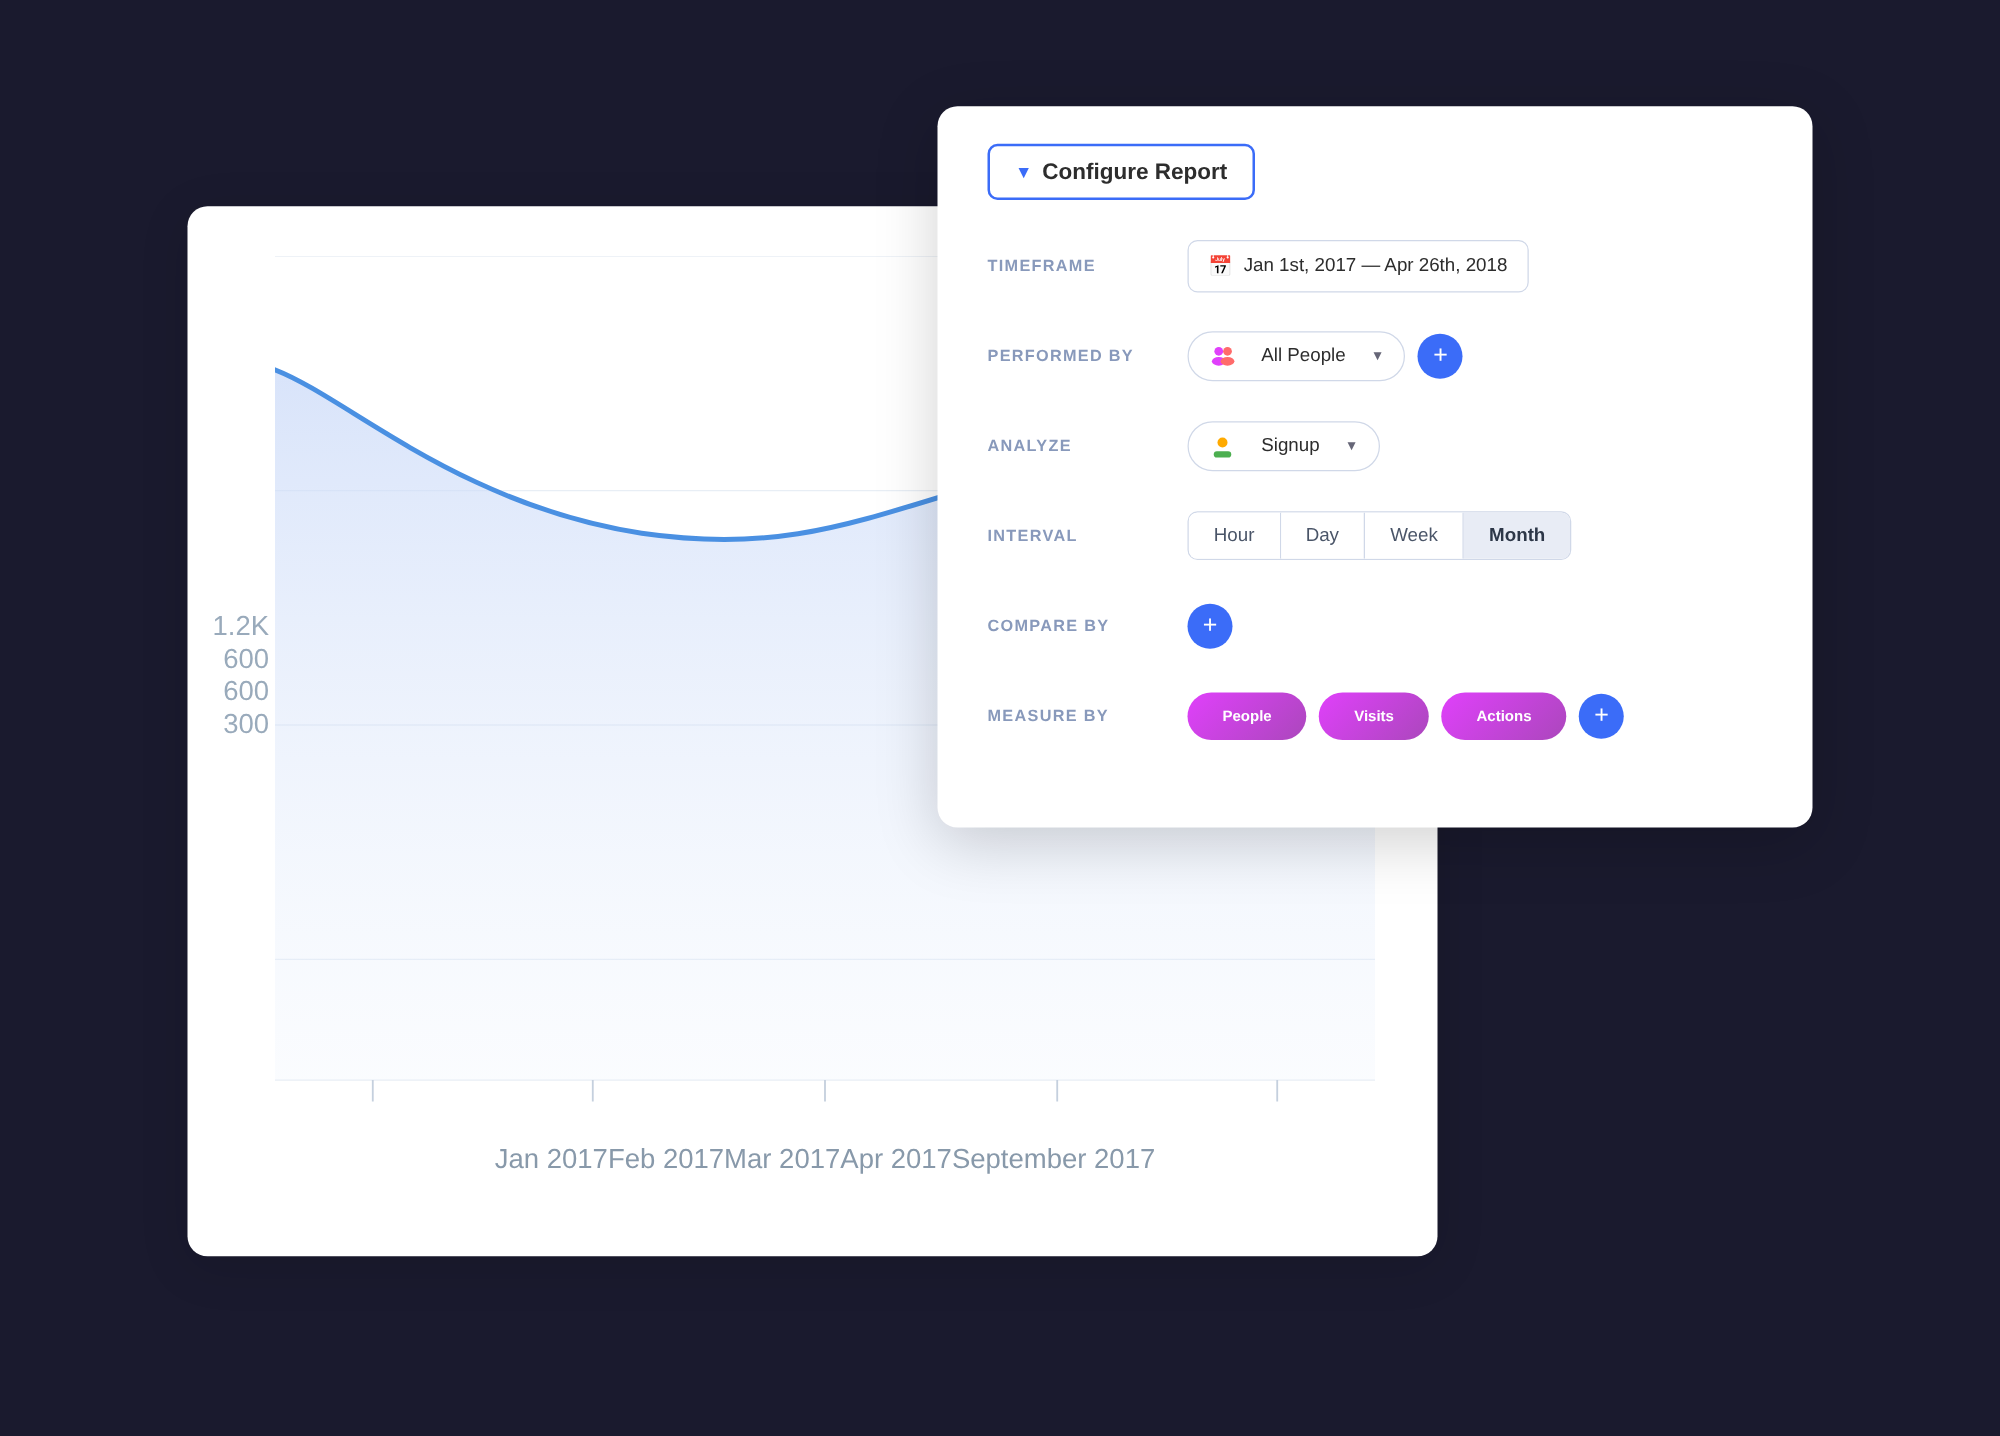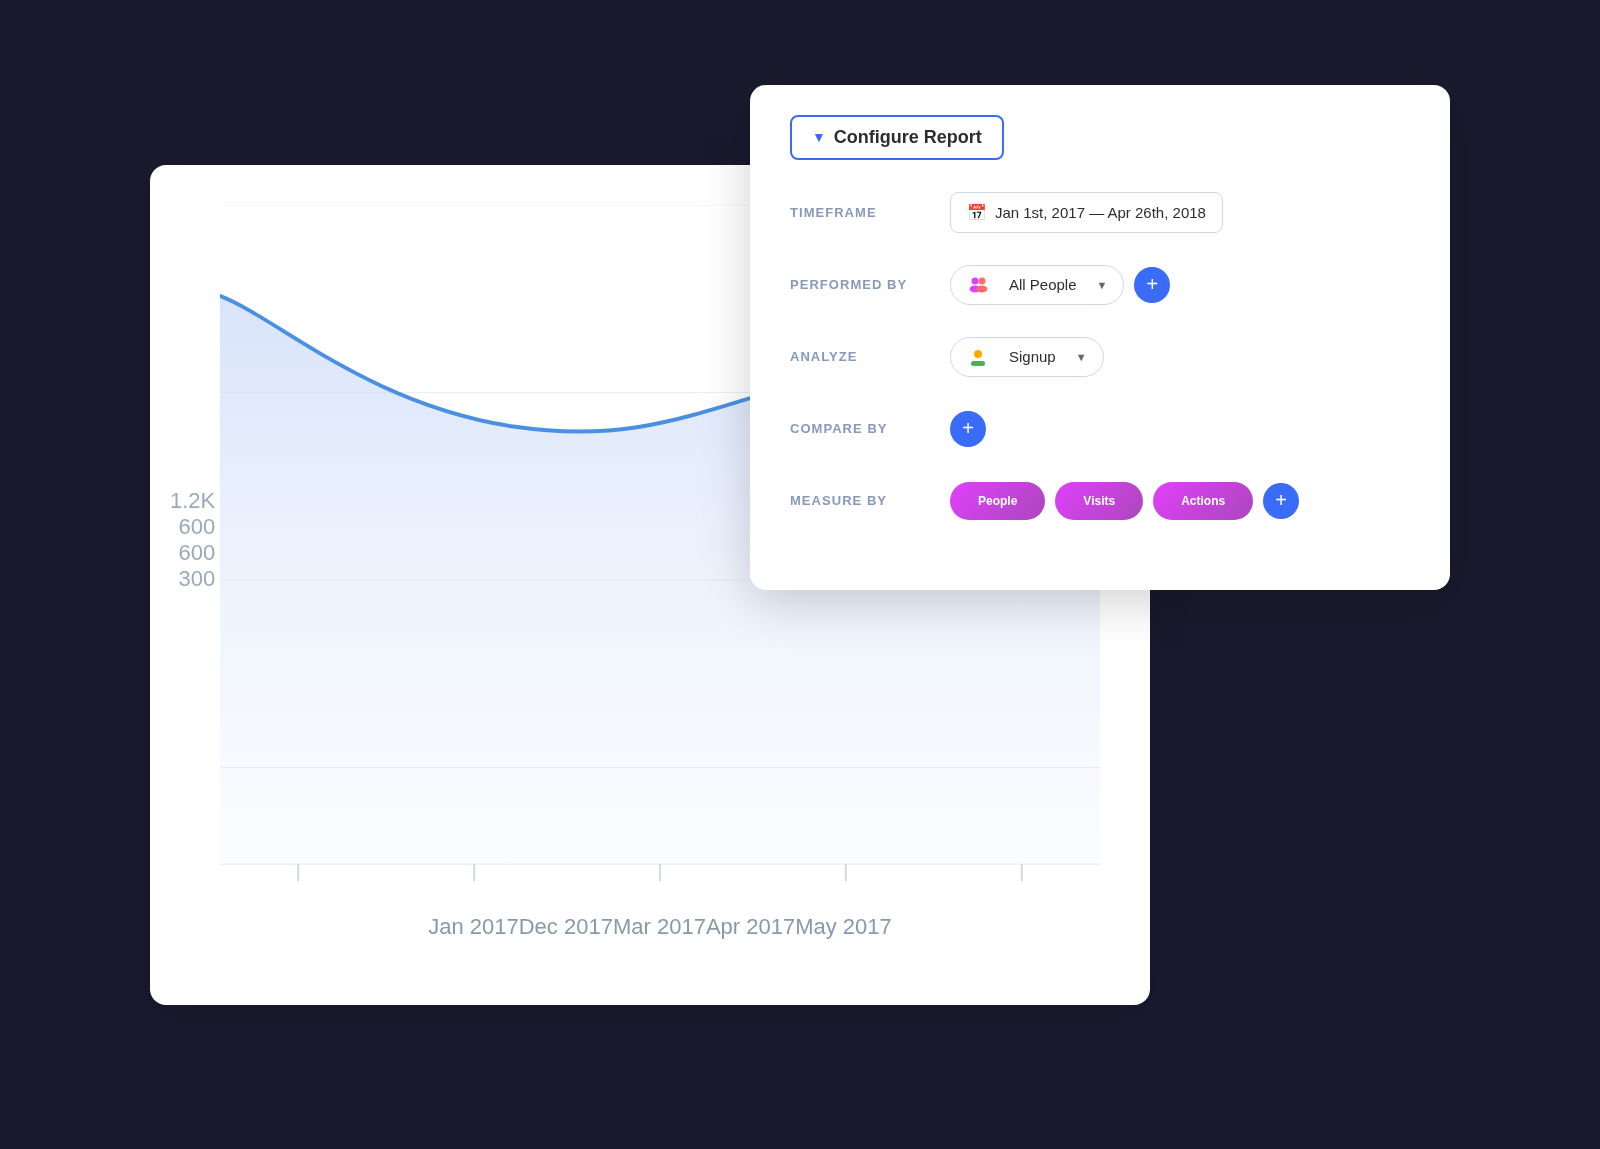--- a/index.html
+++ b/index.html
@@ -293,24 +293,24 @@
           </linearGradient>
         </defs>
         <path d="M 0 80 C 60 100, 150 175, 300 195 C 420 210, 480 185, 600 155 C 700 130, 780 145, 900 140 L 900 580 L 0 580 Z" fill="url(#areaGrad)"></path>
 
         <path d="M 0 80 C 60 100, 150 175, 300 195 C 420 210, 480 185, 600 155 C 700 130, 780 145, 900 140" fill="none" stroke="#4a90e2" stroke-width="3.5" stroke-linecap="round" stroke-linejoin="round"></path>
       </svg>
 
       
       <div class="chart-x-labels">
         <span class="chart-x-label">Jan 2017</span>
-        <span class="chart-x-label">Dec 2017</span>
+        <span class="chart-x-label">Feb 2017</span>
         <span class="chart-x-label">Mar 2017</span>
         <span class="chart-x-label">Apr 2017</span>
-        <span class="chart-x-label">May 2017</span>
+        <span class="chart-x-label">September 2017</span>
       </div>
     </div>
   </div>
 
   <div class="config-panel">
 
     <div class="config-header">
       <button class="config-toggle-btn">
         <span class="chevron">▼</span>
         <span>Configure Report</span>
@@ -355,20 +355,31 @@
               <circle cx="10" cy="7" r="4" fill="#ffaa00"></circle>
               <rect x="3" y="14" width="14" height="5" rx="2.5" fill="#4caf50"></rect>
             </svg>
           </span>
           <span>Signup</span>
           <span class="dropdown-arrow">▼</span>
         </button>
       </div>
     </div>
 
+    <div class="config-row">
+      <span class="config-label">INTERVAL</span>
+      <div class="config-content">
+        <div class="interval-group">
+          <button class="interval-btn">Hour</button>
+          <button class="interval-btn">Day</button>
+          <button class="interval-btn">Week</button>
+          <button class="interval-btn active">Month</button>
+        </div>
+      </div>
+    </div>
 
     <div class="config-row">
       <span class="config-label">COMPARE BY</span>
       <div class="config-content">
         <button class="plus-btn">+</button>
       </div>
     </div>
 
     <div class="config-row">
       <span class="config-label">MEASURE BY</span>

